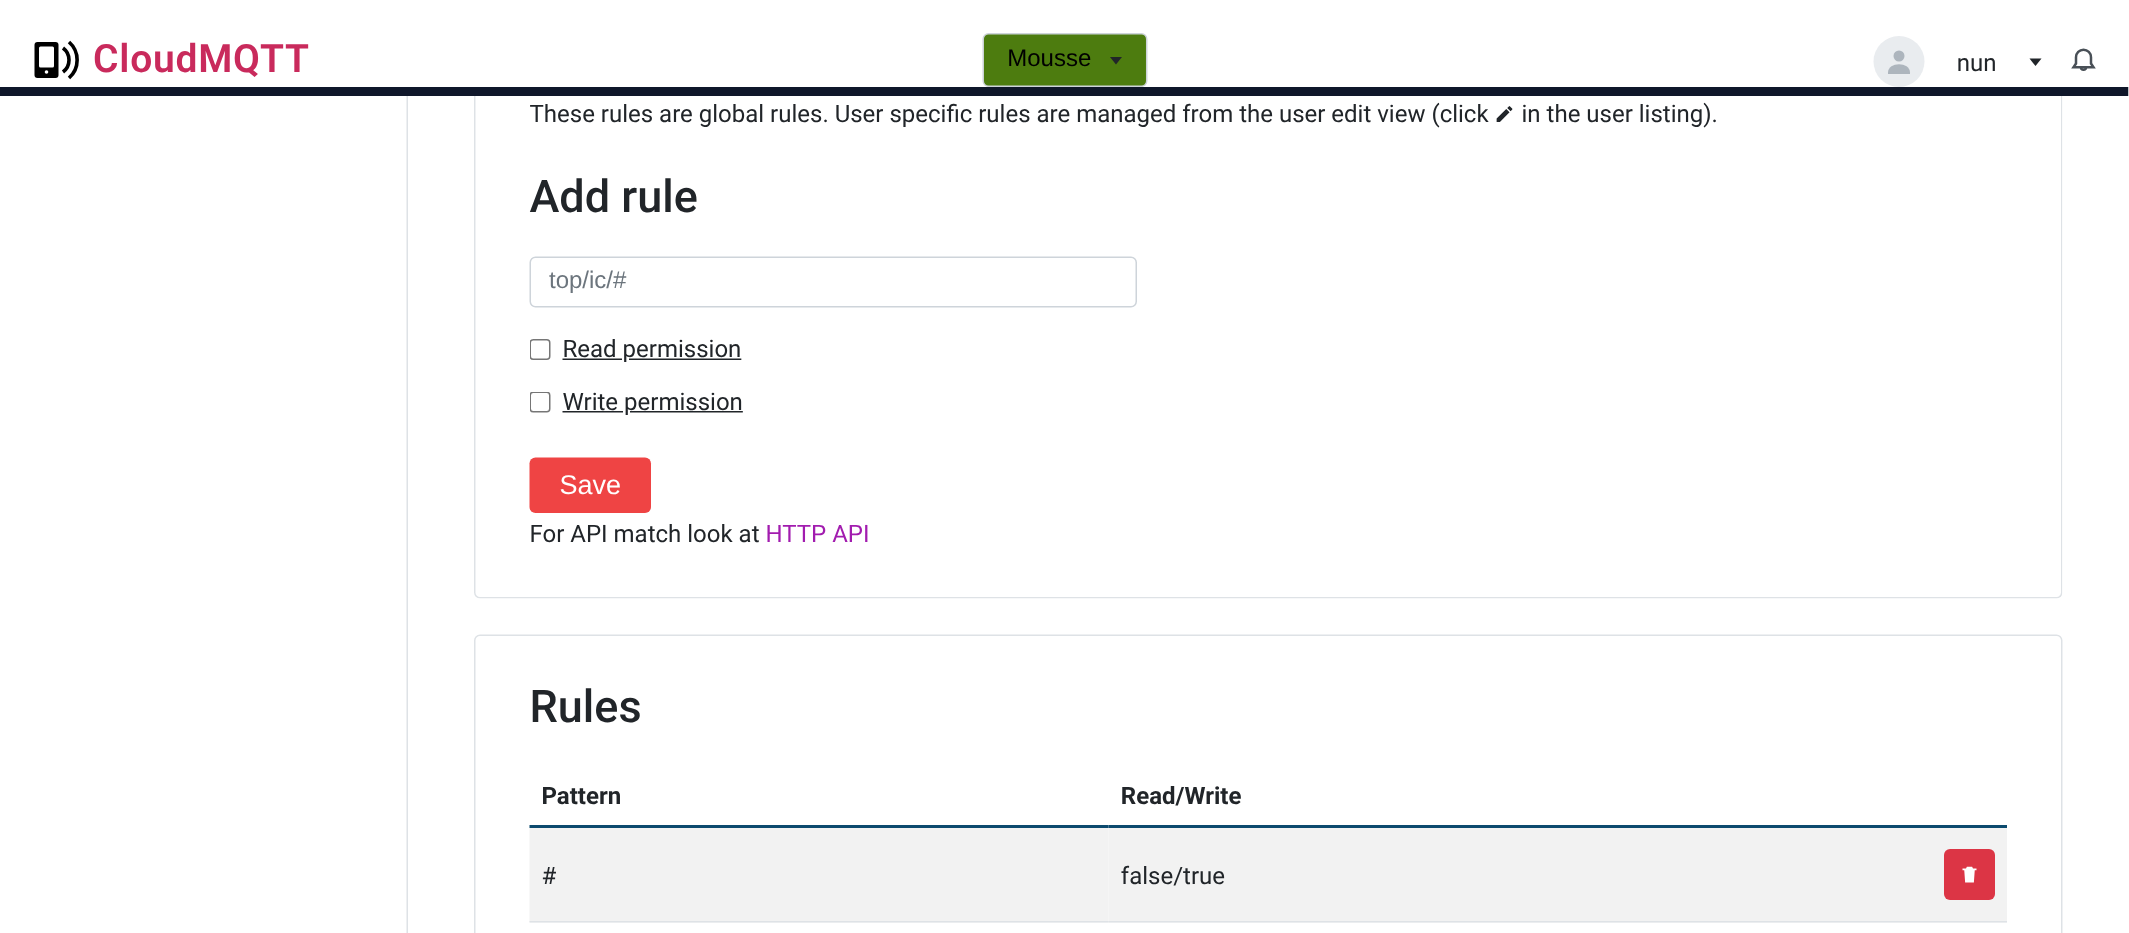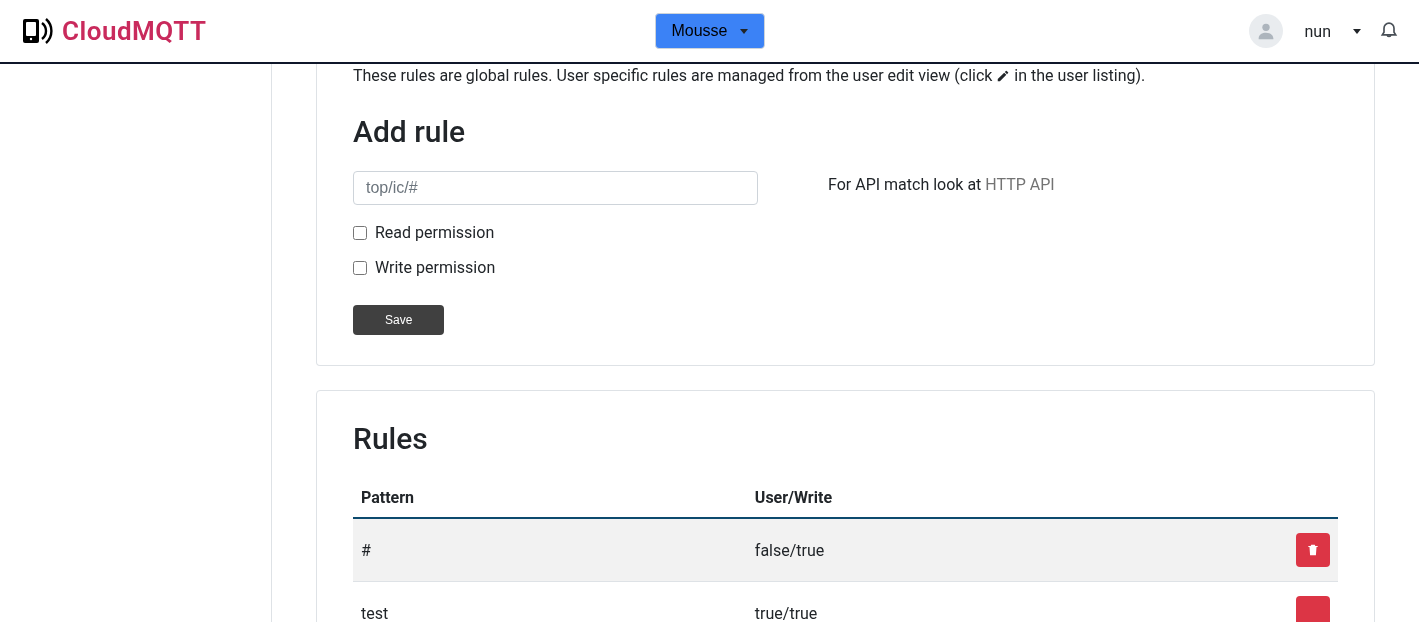--- a/index.html
+++ b/index.html
@@ -7,23 +7,23 @@
       font-family: -apple-system, BlinkMacSystemFont, "Segoe UI", Roboto, "Helvetica Neue", Arial, sans-serif;
       font-size: 16px;
       color: #212529;
       background: #fff;
       width: 1419px;
       height: 622px;
       overflow: hidden;
     }
     .topbar {
       height: 64px;
-      border-bottom: 2px solid #0f172a;
-      display: flex;
-      align-items: center;
+      border-bottom: 6px solid #0f172a;
+      display: flex;
+      align-items: flex-end;
       padding: 0 20px;
       position: relative;
     }
     .logo-wrap {
       display: flex;
       align-items: center;
       gap: 6px;
     }
     .logo-icon {
       width: 36px;
@@ -37,21 +37,21 @@
       letter-spacing: 0.5px;
     }
     .center-dd {
       position: absolute;
       left: 50%;
       transform: translateX(-50%);
       border: 1px solid #ced4da;
       border-radius: 4px;
       padding: 8px 16px;
       font-size: 16px;
-      background: #3b82f6;
+      background: #4d7c0f;
       cursor: pointer;
       display: flex;
       align-items: center;
       gap: 12px;
     }
     .caret {
       width: 0; height: 0;
       border-left: 4px solid transparent;
       border-right: 4px solid transparent;
       border-top: 5px solid #212529;
@@ -110,21 +110,21 @@
       margin-bottom: 24px;
       line-height: 1.5;
     }
     .h2 {
       font-size: 30px;
       font-weight: 500;
       margin-bottom: 22px;
     }
     .form-row {
       display: flex;
-      gap: 70px;
+      flex-direction: column;
     }
     .form-col-left {
       width: 405px;
     }
     .form-col-right {
       flex: 1;
       padding-top: 2px;
     }
     .text-input {
       width: 100%;
@@ -133,48 +133,49 @@
       border: 1px solid #ced4da;
       border-radius: 4px;
       margin-bottom: 18px;
     }
     .text-input::placeholder { color: #6c757d; }
     .check-row {
       display: flex;
       align-items: center;
       gap: 8px;
       margin-bottom: 16px;
+      text-decoration: underline;
     }
     .check-row input[type=checkbox] {
       width: 14px; height: 14px;
     }
     .save-btn {
-      background: #404040;
+      background: #ef4444;
       color: #fff;
       border: none;
       border-radius: 4px;
-      padding: 8px 32px;
-      font-size: 12px;
+      padding: 8px 20px;
+      font-size: 18px;
       cursor: pointer;
       margin-top: 12px;
     }
     .help-list {
       list-style: disc;
       padding-left: 28px;
       margin-bottom: 20px;
     }
     .help-list li {
       margin-bottom: 2px;
       line-height: 1.5;
     }
     .api-line {
       line-height: 1.5;
     }
     .link {
-      color: #737373;
+      color: #a21caf;
       text-decoration: none;
     }
     .rules-card {
       border: 1px solid #dee2e6;
       border-radius: 4px;
       padding: 30px 36px 0 36px;
     }
     .table {
       width: 100%;
       border-collapse: collapse;
@@ -294,21 +295,21 @@
       </div>
     </div>
 
     <div class="rules-card">
       <h2 class="h2">Rules</h2>
 
       <table class="table">
         <thead>
           <tr>
             <th>Pattern</th>
-            <th>User/Write</th>
+            <th>Read/Write</th>
             <th class="col-actions"></th>
           </tr>
         </thead>
         <tbody>
           <tr>
             <td>#</td>
             <td>false/true</td>
             <td class="col-actions">
               <button class="del-btn">
                 <svg width="14" height="16" viewBox="0 0 24 24" fill="#fff">

